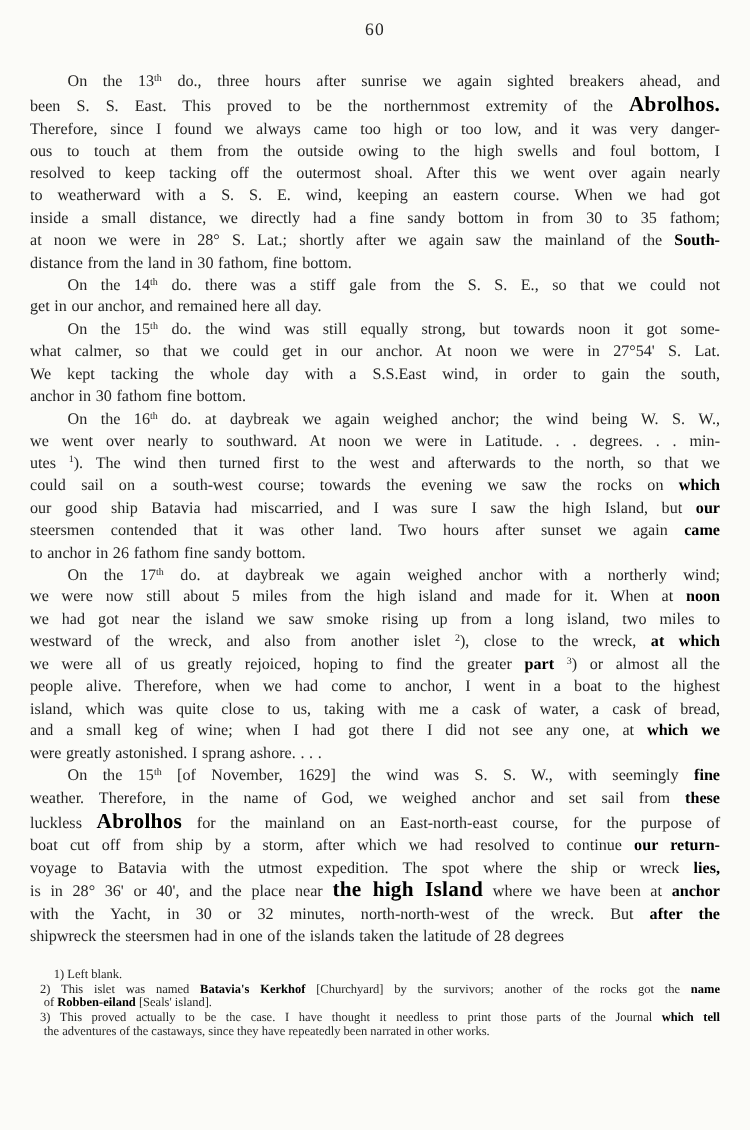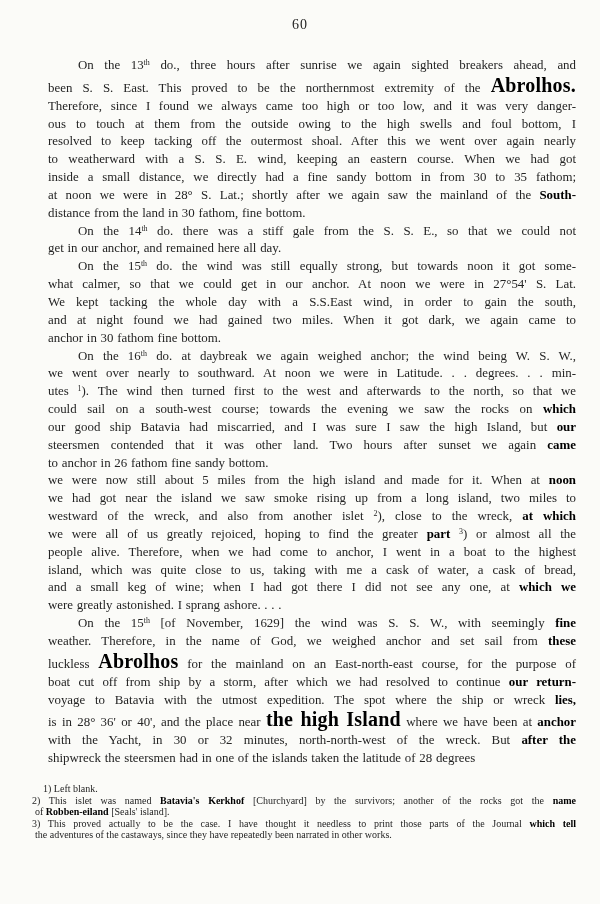--- a/index.html
+++ b/index.html
@@ -19,31 +19,30 @@
     text-align: center;
     font-size: 14px;
     line-height: 18px;
     letter-spacing: 1px;
   }
   .body-text {
     margin-top: 23px;
     font-size: 12.9px;
     line-height: 17.85px;
     word-spacing: 0.5px;
-    margin-left: 24px;
   }
   .line {
     text-align: justify;
     text-align-last: justify;
     white-space: normal;
   }
   .line.indent { text-indent: 30px; }
   .line.last { text-align-last: left; }
   .b { font-weight: 700; color: #000; }
-  .lg { font-weight: 700; color: #000; font-size: 20px; line-height: 1; letter-spacing: 0.2px; }
+  .lg { font-weight: 700; color: #000; font-size: 17px; line-height: 1; letter-spacing: 0.2px; }
   .sup { font-size: 0.62em; vertical-align: 0.52em; line-height: 0; }
   .footnotes {
     margin-top: 15px;
     font-size: 10px;
     line-height: 11.6px;
   }
   .fn-line {
     text-align: justify;
     text-align-last: justify;
   }
@@ -64,29 +63,29 @@
       <div class="line"><span>resolved to keep tacking off the outermost shoal.  After this we went over again nearly</span></div>
       <div class="line"><span>to weatherward with a S. S. E. wind, keeping an eastern course.  When we had got</span></div>
       <div class="line"><span>inside a small distance, we directly had a fine sandy bottom in from 30 to 35 fathom;</span></div>
       <div class="line"><span>at noon we were in 28° S. Lat.; shortly after we again saw the mainland of the </span><span class="b">South-</span></div>
       <div class="line last"><span>distance from the land in 30 fathom, fine bottom.</span></div>
       <div class="line indent"><span>On the 14</span><span class="sup">th</span><span> do. there was a stiff gale from the S. S. E., so that we could not</span></div>
       <div class="line last"><span>get in our anchor, and remained here all day.</span></div>
       <div class="line indent"><span>On the 15</span><span class="sup">th</span><span> do. the wind was still equally strong, but towards noon it got some-</span></div>
       <div class="line"><span>what calmer, so that we could get in our anchor.  At noon we were in 27°54' S. Lat.</span></div>
       <div class="line"><span>We kept tacking the whole day with a S.S.East wind, in order to gain the south,</span></div>
-      <div class="line"><span>and at night found we had gained two miles.  When it got dark, we again came to</span></div>
       <div class="line last"><span>anchor in 30 fathom fine bottom.</span></div>
       <div class="line indent"><span>On the 16</span><span class="sup">th</span><span> do. at daybreak we again weighed anchor;  the wind being W. S. W.,</span></div>
       <div class="line"><span>we went over nearly to southward.  At noon we were in Latitude. . . degrees. . . min-</span></div>
       <div class="line"><span>utes </span><span class="sup">1</span><span>).  The wind then turned first to the west and afterwards to the north, so that we</span></div>
       <div class="line"><span>could sail on a south-west course;  towards the evening we saw the rocks on </span><span class="b">which</span></div>
       <div class="line"><span>our good ship Batavia had miscarried, and I was sure I saw the high Island, but </span><span class="b">our</span></div>
       <div class="line"><span>steersmen contended that it was other land.  Two hours after sunset we again </span><span class="b">came</span></div>
       <div class="line last"><span>to anchor in 26 fathom fine sandy bottom.</span></div>
+      <div class="line indent"><span>On the 17</span><span class="sup">th</span><span> do. at daybreak we again weighed anchor with a northerly wind;</span></div>
       <div class="line"><span>we were now still about 5 miles from the high island and made for it.  When at </span><span class="b">noon</span></div>
       <div class="line"><span>we had got near the island we saw smoke rising up from a long island, two miles to</span></div>
       <div class="line"><span>westward of the wreck, and also from another islet </span><span class="sup">2</span><span>), close to the wreck, </span><span class="b">at which</span></div>
       <div class="line"><span>we were all of us greatly rejoiced, hoping to find the greater </span><span class="b">part</span><span> </span><span class="sup">3</span><span>) or almost all the</span></div>
       <div class="line"><span>people alive.  Therefore, when we had come to anchor, I went in a boat to the highest</span></div>
       <div class="line"><span>island, which was quite close to us, taking with me a cask of water, a cask of bread,</span></div>
       <div class="line"><span>and a small keg of wine;  when I had got there I did not see any one, at </span><span class="b">which we</span></div>
       <div class="line last"><span>were greatly astonished.  I sprang ashore. . . .</span></div>
       <div class="line indent"><span>On the 15</span><span class="sup">th</span><span> [of November, 1629] the wind was S. S. W., with seemingly </span><span class="b">fine</span></div>
       <div class="line"><span>weather.  Therefore, in the name of God, we weighed anchor and set sail from </span><span class="b">these</span></div>

